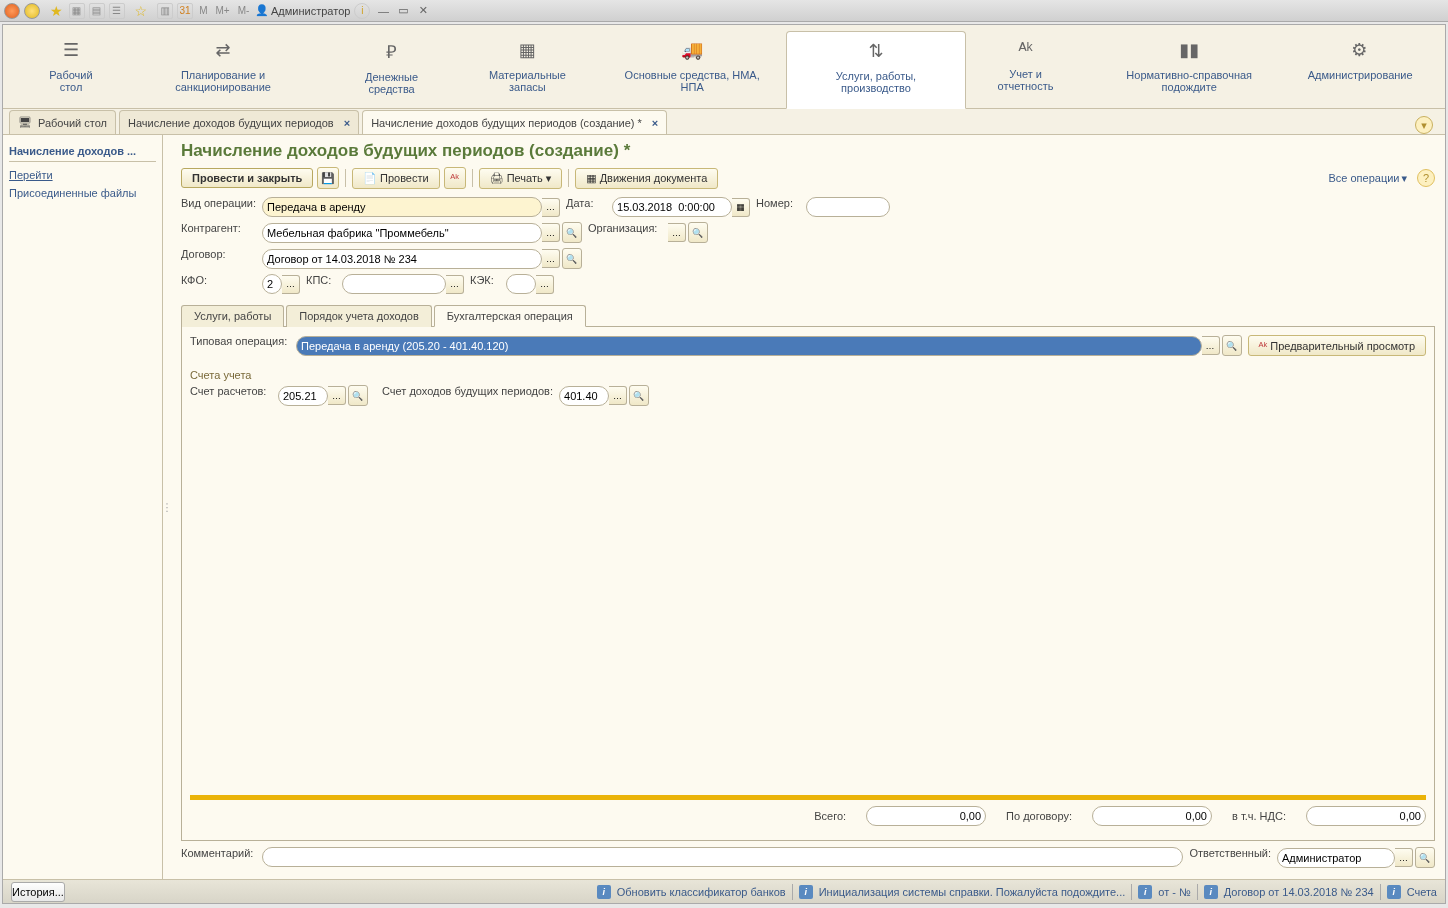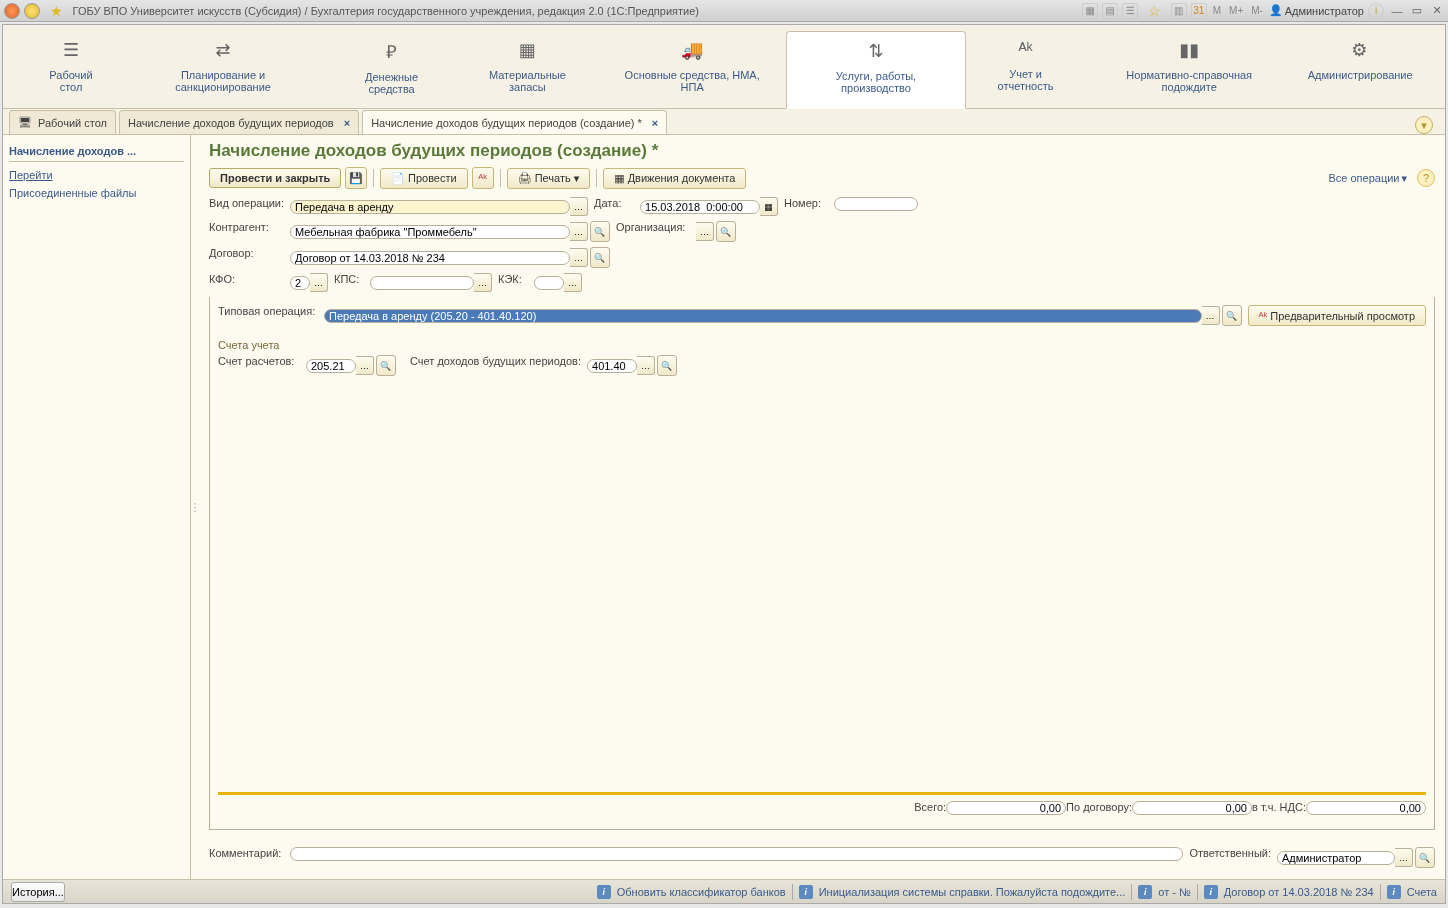--- a/index.html
+++ b/index.html
@@ -23,71 +23,70 @@
 .nav-item.active { background: #fff; border: 1px solid #c8c0a8; border-bottom: 1px solid #fff; border-radius: 4px 4px 0 0; margin-bottom: -1px; }
 
 .tabbar { height: 26px; display: flex; align-items: flex-end; padding: 0 6px; border-bottom: 1px solid #c8c0a8; }
 .tab { height: 24px; background: #efe9d6; border: 1px solid #c8c0a8; border-bottom: none; border-radius: 4px 4px 0 0; padding: 4px 8px; margin-right: 3px; display: flex; align-items: center; gap: 6px; color: #444; cursor: pointer; }
 .tab.active { background: #fdfaf0; }
 .tab .x { color: #3a5a8a; font-weight: bold; cursor: pointer; margin-left: 4px; }
 .tab-spacer { flex: 1; }
 .tab-round { width: 18px; height: 18px; border: 1px solid #c8b060; border-radius: 9px; background: #fdf0c0; margin: 0 6px; display: flex; align-items: center; justify-content: center; color: #b09030; }
 
 .body { flex: 1; display: flex; background: #fdfaf0; overflow: hidden; }
-.sidebar { width: 188px; border-right: 1px solid #c8c0a8; padding: 6px; }
+.sidebar { width: 160px; border-right: 1px solid #c8c0a8; padding: 6px; }
 .sb-title { color: #3a5a8a; font-weight: bold; border-bottom: 1px solid #c8c0a8; padding: 4px 0; margin-bottom: 4px; white-space: nowrap; overflow: hidden; }
 .sb-section { color: #3a5a8a; text-decoration: underline; padding: 3px 0; cursor: pointer; }
 .sb-link { color: #3a5a8a; padding: 3px 0; cursor: pointer; }
 .splitter { width: 8px; display: flex; align-items: center; justify-content: center; color: #aaa; cursor: col-resize; }
 
 .content { flex: 1; padding: 6px 10px; display: flex; flex-direction: column; overflow: hidden; }
 .page-title { color: #5a7a3a; font-size: 17px; font-weight: bold; margin-bottom: 6px; }
 .toolbar { display: flex; align-items: center; gap: 4px; margin-bottom: 8px; }
 .btn { background: linear-gradient(#fefcf0,#f0e8c8); border: 1px solid #c8b878; border-radius: 3px; padding: 3px 10px; cursor: pointer; color: #333; display: inline-flex; align-items: center; gap: 3px; }
 .btn.primary { font-weight: bold; border-color: #b8a860; }
 .ibtn { width: 22px; height: 22px; border: 1px solid #c8b878; border-radius: 3px; background: linear-gradient(#fefcf0,#f0e8c8); display: inline-flex; align-items: center; justify-content: center; cursor: pointer; font-size: 11px; }
 .sep { width: 1px; height: 18px; background: #c8c0a8; margin: 0 2px; }
 .spacer { flex: 1; }
 .link-a { color: #3a5a8a; cursor: pointer; display: inline-flex; align-items: center; gap: 2px; }
 .help { width: 18px; height: 18px; border: 1px solid #e0c060; border-radius: 9px; background: #fdf0c0; color: #b09030; display: inline-flex; align-items: center; justify-content: center; margin-left: 6px; }
 
 .form-row { display: flex; gap: 6px; margin-bottom: 5px; }
 .lbl { color: #444; min-width: 75px; }
 .fld { position: relative; display: flex; align-items: center; }
-.inp { height: 14px; border: 1px solid #b8b098; border-radius: 10px; padding: 2px 4px; background: #fff; }
+.inp { height: 20px; border: 1px solid #b8b098; border-radius: 10px; padding: 2px 4px; background: #fff; }
 .inp.yellow { background: #fdf4d0; }
 .inp.sel { background: #4a7ab8; color: #fff; }
 .mini-btn { width: 18px; height: 19px; border: 1px solid #b8b098; border-left: none; background: linear-gradient(#fefcf0,#f0e8c8); display: inline-flex; align-items: center; justify-content: center; cursor: pointer; font-size: 9px; }
 .mini-btn.first { border-radius: 0 3px 3px 0; }
 .mini-btn.search { border: 1px solid #b8b098; border-radius: 3px; margin-left: 2px; width: 20px; height: 21px; }
 
 .subtabs { display: flex; border-bottom: 1px solid #b8b098; margin-top: 6px; }
 .subtab { padding: 4px 12px; border: 1px solid #b8b098; border-bottom: none; background: #f3eed8; margin-right: 2px; border-radius: 3px 3px 0 0; cursor: pointer; color: #444; margin-bottom: -1px; }
 .subtab.active { background: #fdfaf0; border-bottom: 1px solid #fdfaf0; }
 
 .subcontent { border: 1px solid #b8b098; border-top: none; flex: 1; padding: 8px; display: flex; flex-direction: column; overflow: hidden; }
 .fieldset-lbl { color: #7a6a3a; margin: 8px 0 4px; }
 
-.totals { display: flex; gap: 0; padding: 6px 0; border-top: 3px solid #eab308; margin-top: auto; justify-content: flex-end; }
+.totals { display: flex; align-items: center; gap: 20px; padding: 6px 0; border-top: 5px solid #eab308; margin-top: auto; justify-content: flex-end; }
 .num { text-align: right; }
 
 .statusbar { height: 24px; background: linear-gradient(#e8e5d8,#d8d5c8); border-top: 1px solid #c8c0a8; display: flex; align-items: center; padding: 0 8px; gap: 6px; }
 .st-btn { background: linear-gradient(#fefefe,#e8e8e8); border: 1px solid #aaa; border-radius: 3px; padding: 3px 0; cursor: pointer; }
 .st-link { color: #3a5a8a; cursor: pointer; display: flex; align-items: center; gap: 3px; }
 .st-sep { width: 1px; height: 16px; background: #aaa; }
 .i-ico { width: 14px; height: 14px; background: #5a8ac0; color: #fff; border-radius: 2px; display: inline-flex; align-items: center; justify-content: center; font-size: 9px; font-style: italic; font-weight: bold; }
 </style>
 </head>
 <body>
 
 <div class="titlebar">
   <div class="tb-btn tb-red"></div>
   <div class="tb-btn tb-yel"></div>
   <span class="tb-star">★</span>
-  <span class="tb-title">ГОБУ ВПО Университет искусств (Субсидия) / Бухгалтерия государственного учреждения, редакция 2.0  (1С:Предприятие)</span>
   <div class="tb-icons">
     <span class="tb-ico">▦</span>
     <span class="tb-ico">▤</span>
     <span class="tb-ico">☰</span>
     <span class="tb-star">☆</span>
     <span class="tb-ico">▥</span>
     <span class="tb-ico" style="color:#d08020">31</span>
     <span class="tb-txt">M</span>
     <span class="tb-txt">M+</span>
     <span class="tb-txt">M-</span>
@@ -206,20 +205,25 @@
             <input class="inp" style="width: 104px;">
             <span class="mini-btn first">…</span>
           </div>
         <span class="lbl" style="min-width:30px">КЭК:</span>
         <div class="fld">
             <input class="inp" style="width: 30px;">
             <span class="mini-btn first">…</span>
           </div>
       </div>
 
+      <div class="subtabs">
+        <div class="subtab">Услуги, работы</div>
+        <div class="subtab">Порядок учета доходов</div>
+        <div class="subtab active">Бухгалтерская операция</div>
+      </div>
 
       <div class="subcontent">
         <div class="form-row">
           <span class="lbl" style="min-width:100px">Типовая операция:</span>
           <div class="fld" style="flex:1">
               <input class="inp yellow sel" style="flex: 1 1 0%; width: 590px;" value="Передача в аренду (205.20 - 401.40.120)">
               <span class="mini-btn first">…</span>
               <span class="mini-btn search">🔍</span>
             </div>
           <button class="btn">
@@ -247,21 +251,21 @@
         <div class="totals">
           <span class="lbl" style="min-width:auto">Всего:</span>
           <input class="inp num" style="width: 120px;" readonly="" value="0,00">
           <span class="lbl" style="min-width:auto">По договору:</span>
           <input class="inp num" style="width: 120px;" readonly="" value="0,00">
           <span class="lbl" style="min-width:auto">в т.ч. НДС:</span>
           <input class="inp num" style="width: 120px;" readonly="" value="0,00">
         </div>
       </div>
 
-      <div class="form-row" style="margin-top:17px">
+      <div class="form-row" style="margin-top:6px">
         <span class="lbl">Комментарий:</span>
         <input class="inp" style="flex: 1 1 0%;">
         <span class="lbl" style="min-width:auto">Ответственный:</span>
         <div class="fld">
             <input class="inp" style="width: 118px;" value="Администратор">
             <span class="mini-btn first">…</span>
             <span class="mini-btn search">🔍</span>
           </div>
       </div>
     </div>

